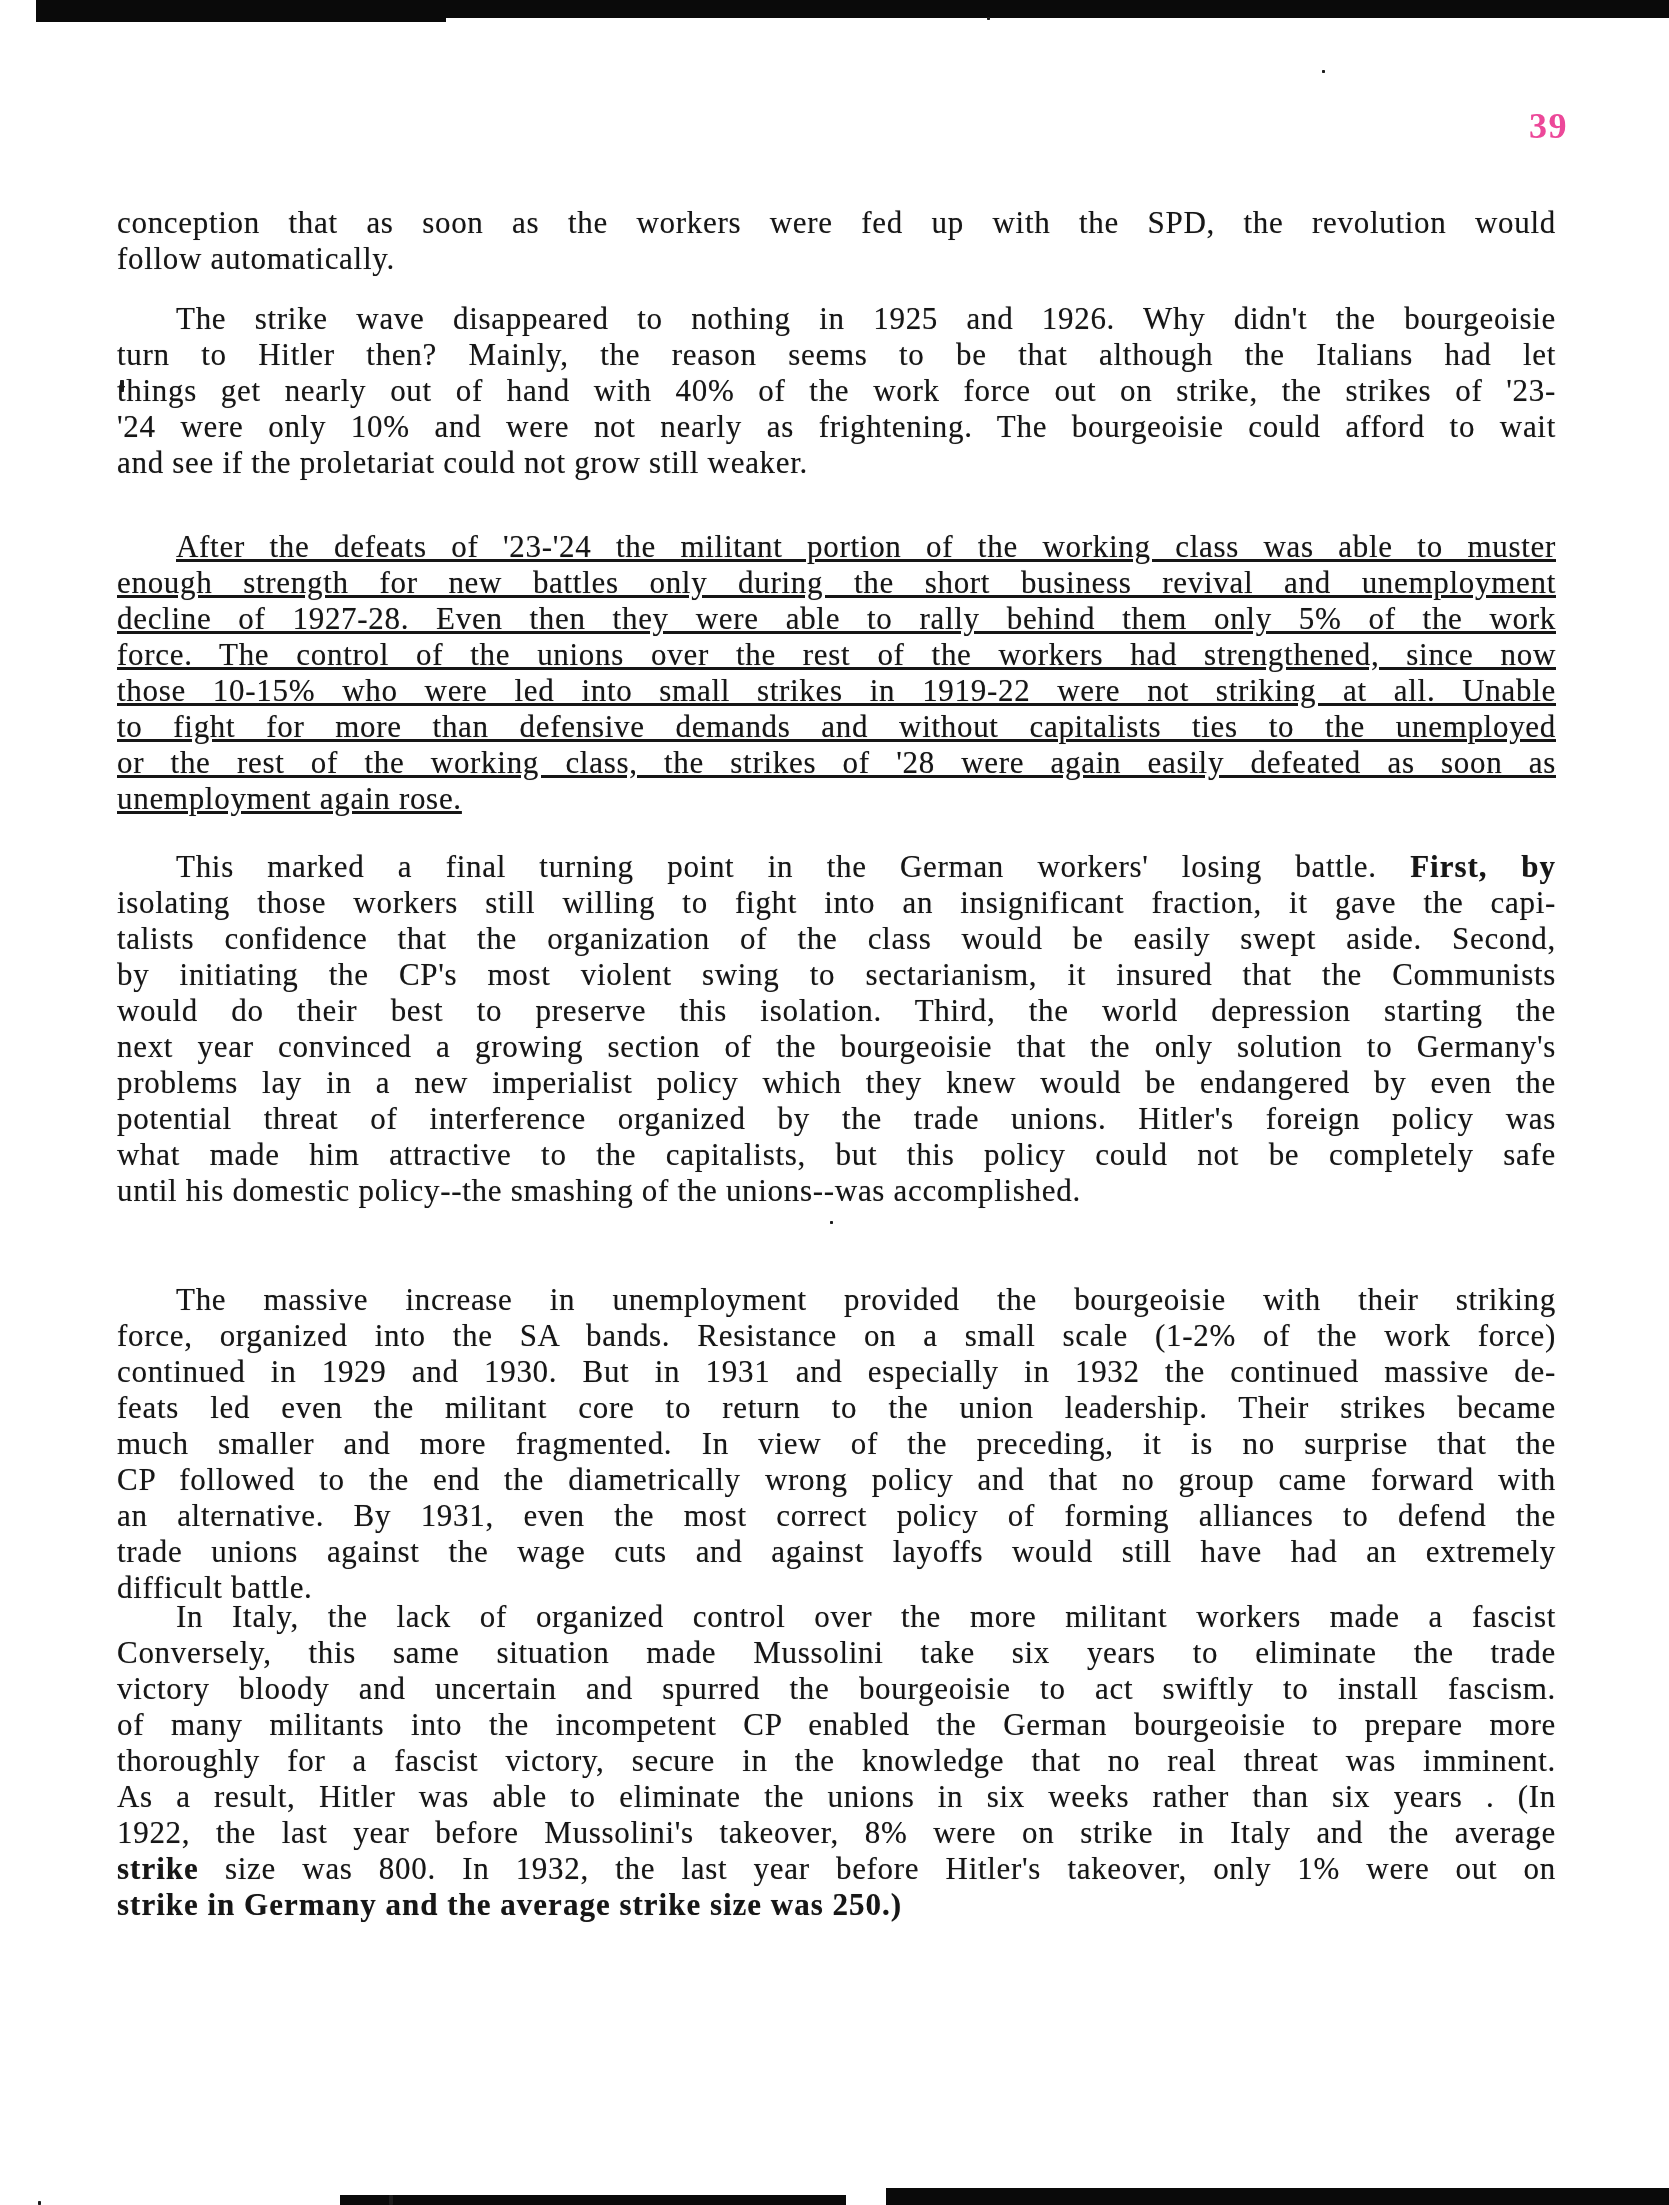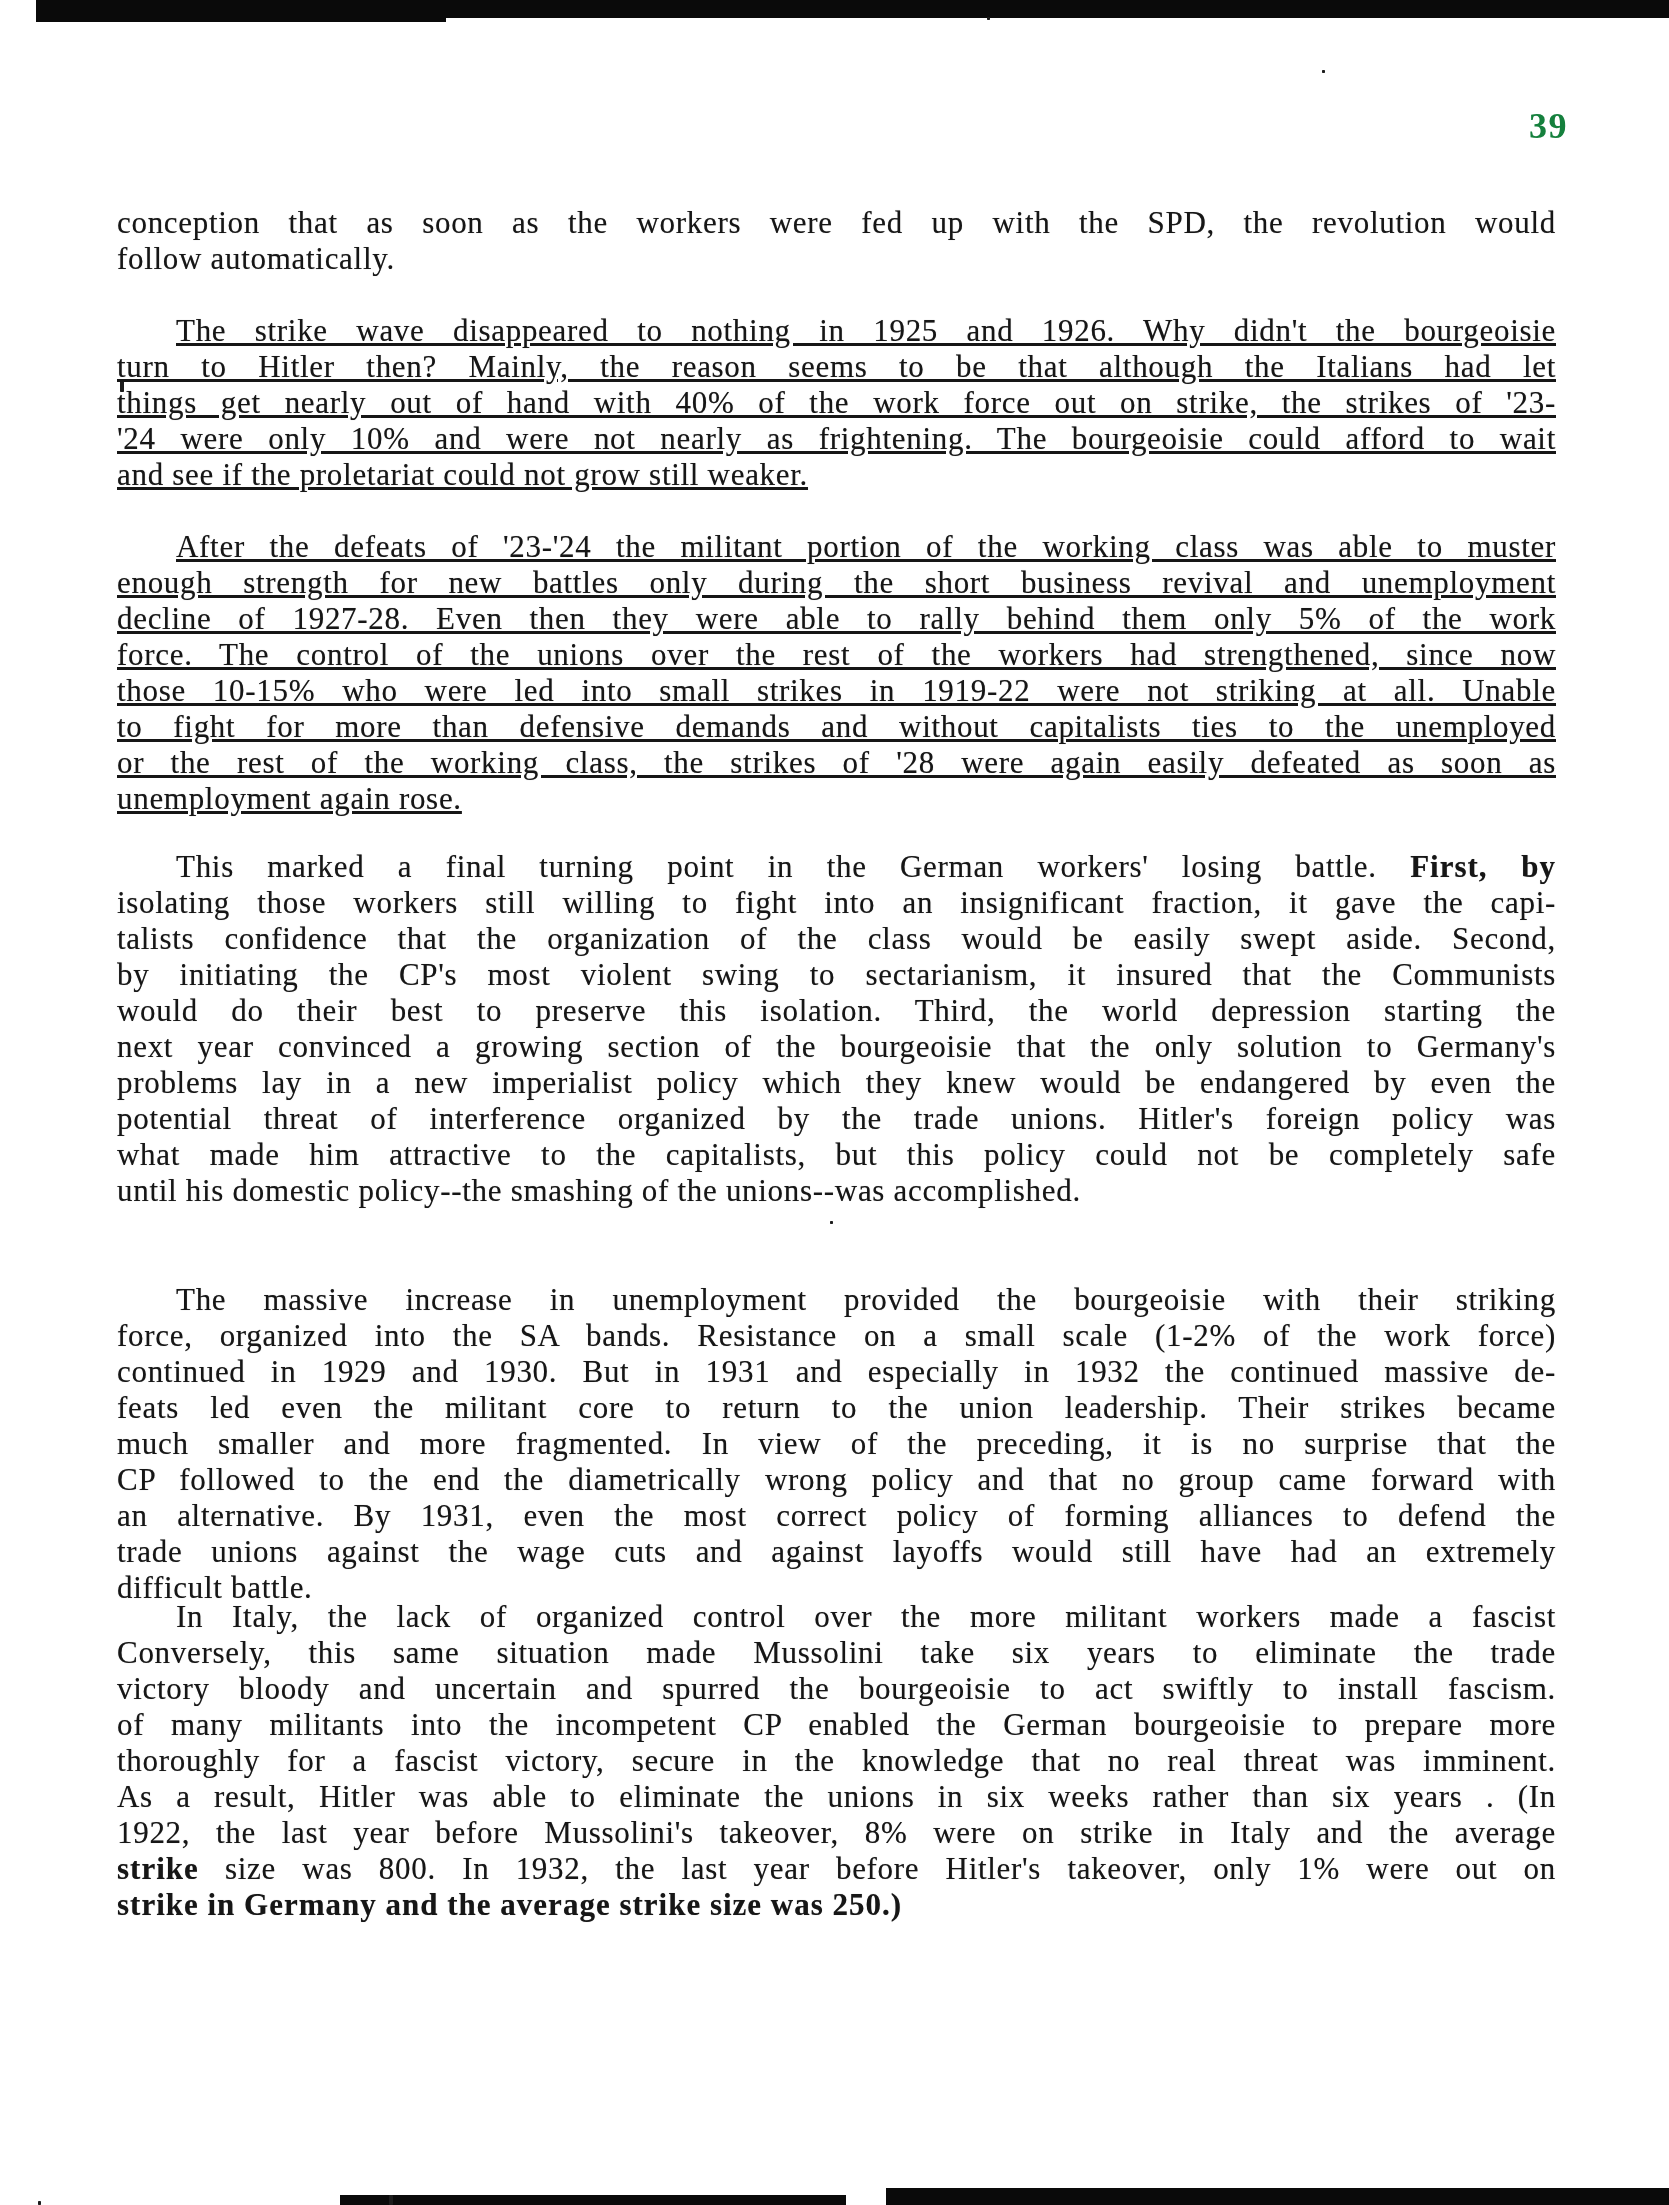--- a/index.html
+++ b/index.html
@@ -31,21 +31,21 @@
     border-radius: 0.7px;
   }
   
   #page-number {
     position: absolute;
     left: 1529px;
     top: 105px;
     font-size: 36px;
     font-weight: 700;
     letter-spacing: 1.4px;
-    color: #15803d;
+    color: #ec4899;
   }
   
   .paragraph {
     position: absolute;
     left: 117px;
     width: 1439px;
     font-size: 31px;
     line-height: 36px;
     letter-spacing: 0.7px;
     color: #161616;
@@ -58,21 +58,21 @@
   }
   .paragraph .line.last {
     text-align-last: left;
   }
   .paragraph .line.indent {
     padding-left: 59px;
   }
   .b { font-weight: 700; letter-spacing: 1px; }
   
   .p0 { top: 205px; }
-  .p1 { top: 313px; text-decoration: underline; }
+  .p1 { top: 301px; }
   .p2 { top: 529px; text-decoration: underline; }
   .p3 { top: 849px; }
   .p4 { top: 1282px; }
   .p5 { top: 1599px; }
 </style>
 </head>
 <body>
 
 <div id="page">
 

